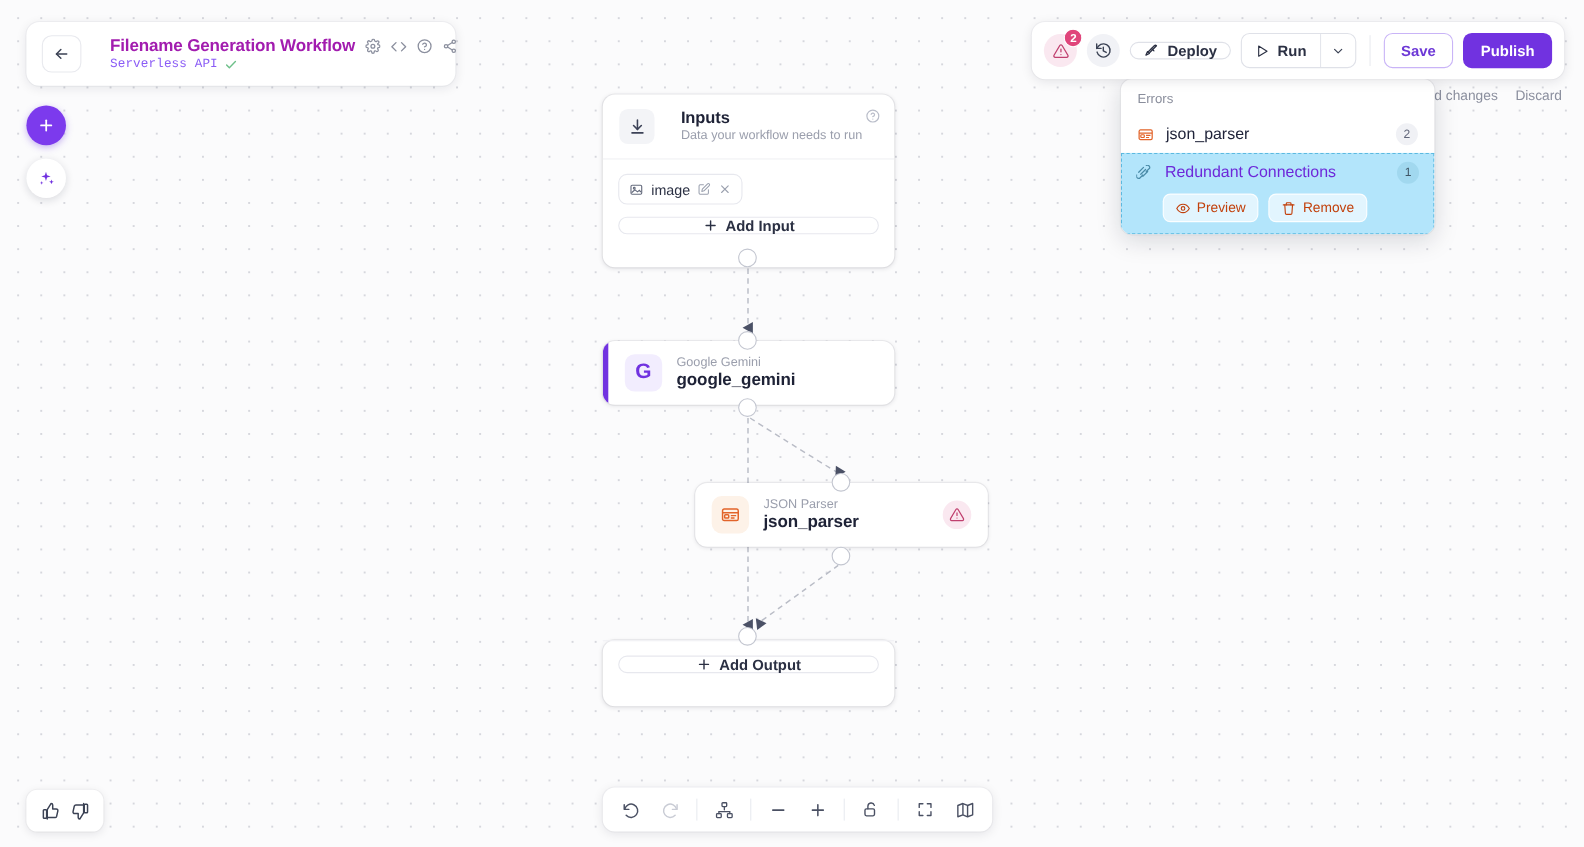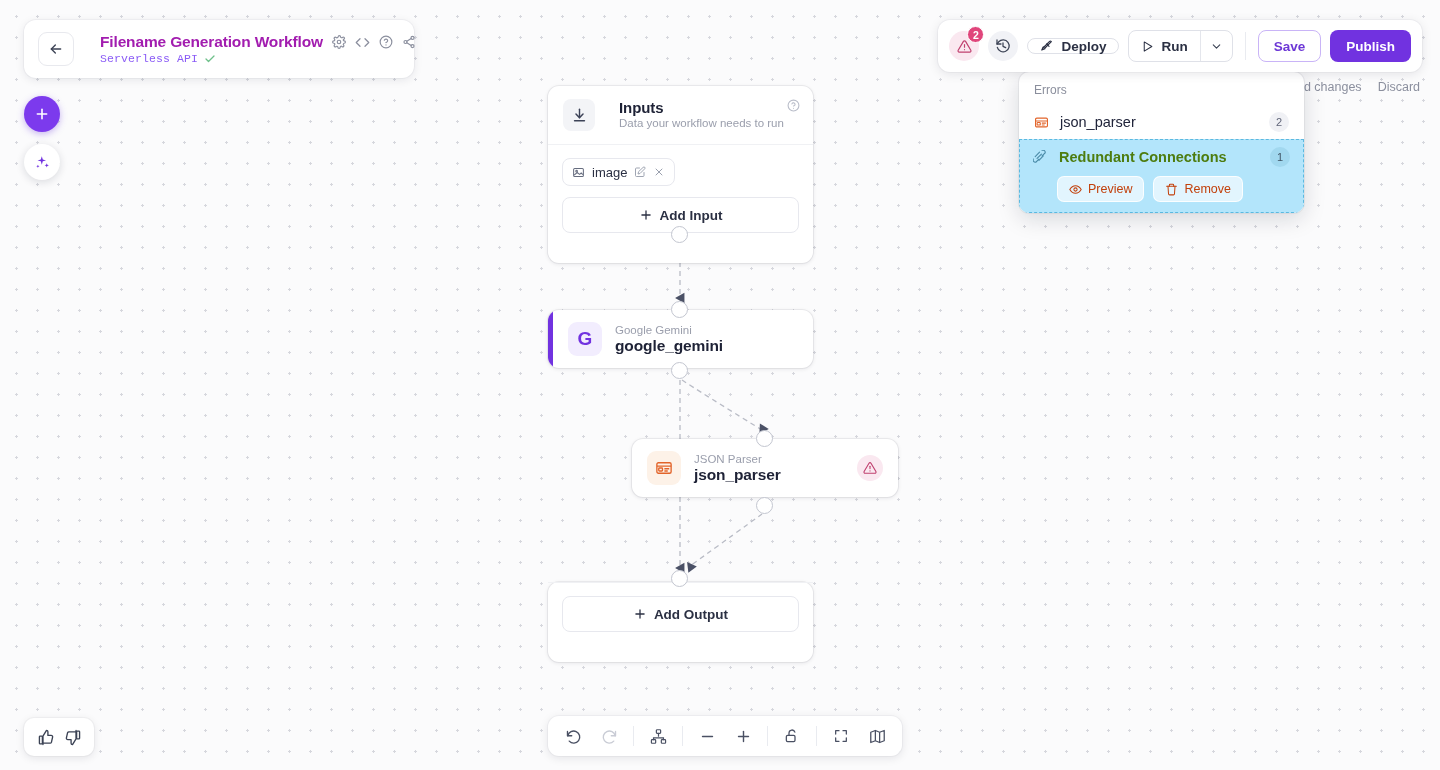--- a/index.html
+++ b/index.html
@@ -128,21 +128,21 @@
   .err-name { font-size: 14.5px; color: #20243a; flex: 1; }
   .err-count {
     width: 20px; height: 20px; border-radius: 50%; background: #f0f1f5;
     font-size: 11px; color: #61667a; display: flex; align-items: center; justify-content: center; flex: none;
   }
   .err-row-sel {
     background: #b3e5fb; border: 1.5px dashed #5bb9e0;
     padding: 7px 13px 10px; margin: 0;
   }
   .err-sel-top { display: flex; align-items: center; gap: 11px; }
-  .err-sel-name { font-size: 14.5px; color: #4d7c0f; font-weight: 700; flex: 1; }
+  .err-sel-name { font-size: 14.5px; color: #6d28d9; font-weight: 400; flex: 1; }
   .err-count-sel { background: #a1d8ef; color: #3f5565; }
   .err-actions { display: flex; gap: 9px; margin-top: 9px; padding-left: 24px; }
   .err-act-btn {
     display: flex; align-items: center; gap: 6px; height: 26px; padding: 0 11px;
     border-radius: 7px; background: rgba(255,255,255,.62); border: 1px solid rgba(255,255,255,.85);
     font-size: 12.5px; color: #c2410c; cursor: pointer;
   }
 
   
   .node-card {
@@ -160,21 +160,21 @@
   .help-ic { position: absolute; right: 13px; top: 13px; color: #b9bdc9; cursor: pointer; display: flex; }
   .io-body { border-top: 1px solid #f0f1f4; padding: 13px 14px 30px; }
   .chip {
     display: inline-flex; align-items: center; gap: 7px; height: 28px;
     border: 1px solid #e7e8ee; border-radius: 8px; padding: 0 9px;
     font-size: 13px; color: #2b3043; background: #fff; cursor: pointer;
   }
   .chip-ic { color: #666c7e; display: flex; }
   .chip-act { color: #9aa0ae; cursor: pointer; display: flex; }
   .add-btn {
-    margin-top: 11px; width: 100%; height: 36px; border: 1px solid #e7e8ee;
+    margin-top: 11px; width: 100%; height: 16px; border: 1px solid #e7e8ee;
     border-radius: 8px; background: #fff; display: flex; align-items: center;
     justify-content: center; gap: 7px; font-size: 13.5px; font-weight: 600;
     color: #2b3043; cursor: pointer;
   }
   .proc-card { display: flex; align-items: stretch; overflow: hidden; }
   .accent { width: 5px; flex: none; }
   .proc-inner { display: flex; align-items: center; gap: 13px; padding: 12px 15px; flex: 1; }
   .proc-sq { width: 34px; height: 34px; border-radius: 9px; display: flex; align-items: center; justify-content: center; flex: none; }
   .proc-type { font-size: 11.5px; color: #9a9eac; }
   .proc-name { font-size: 15.5px; font-weight: 700; color: #1e2236; letter-spacing: -.1px; margin-top: 1px; }

